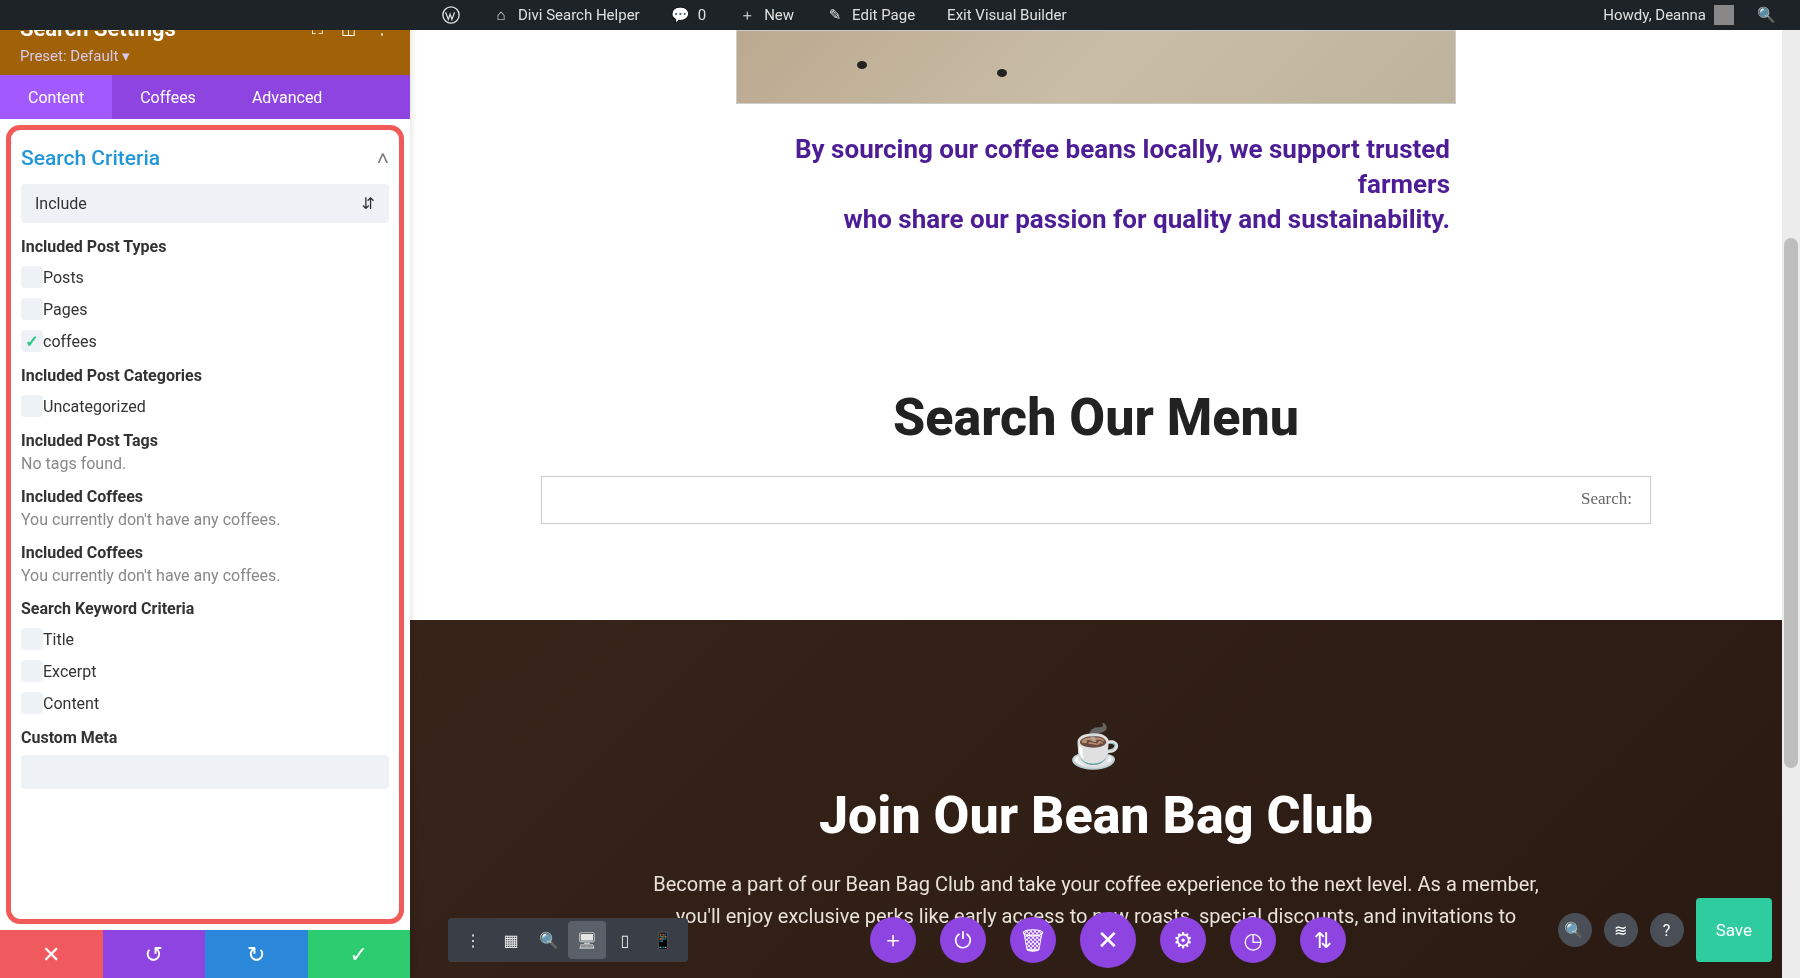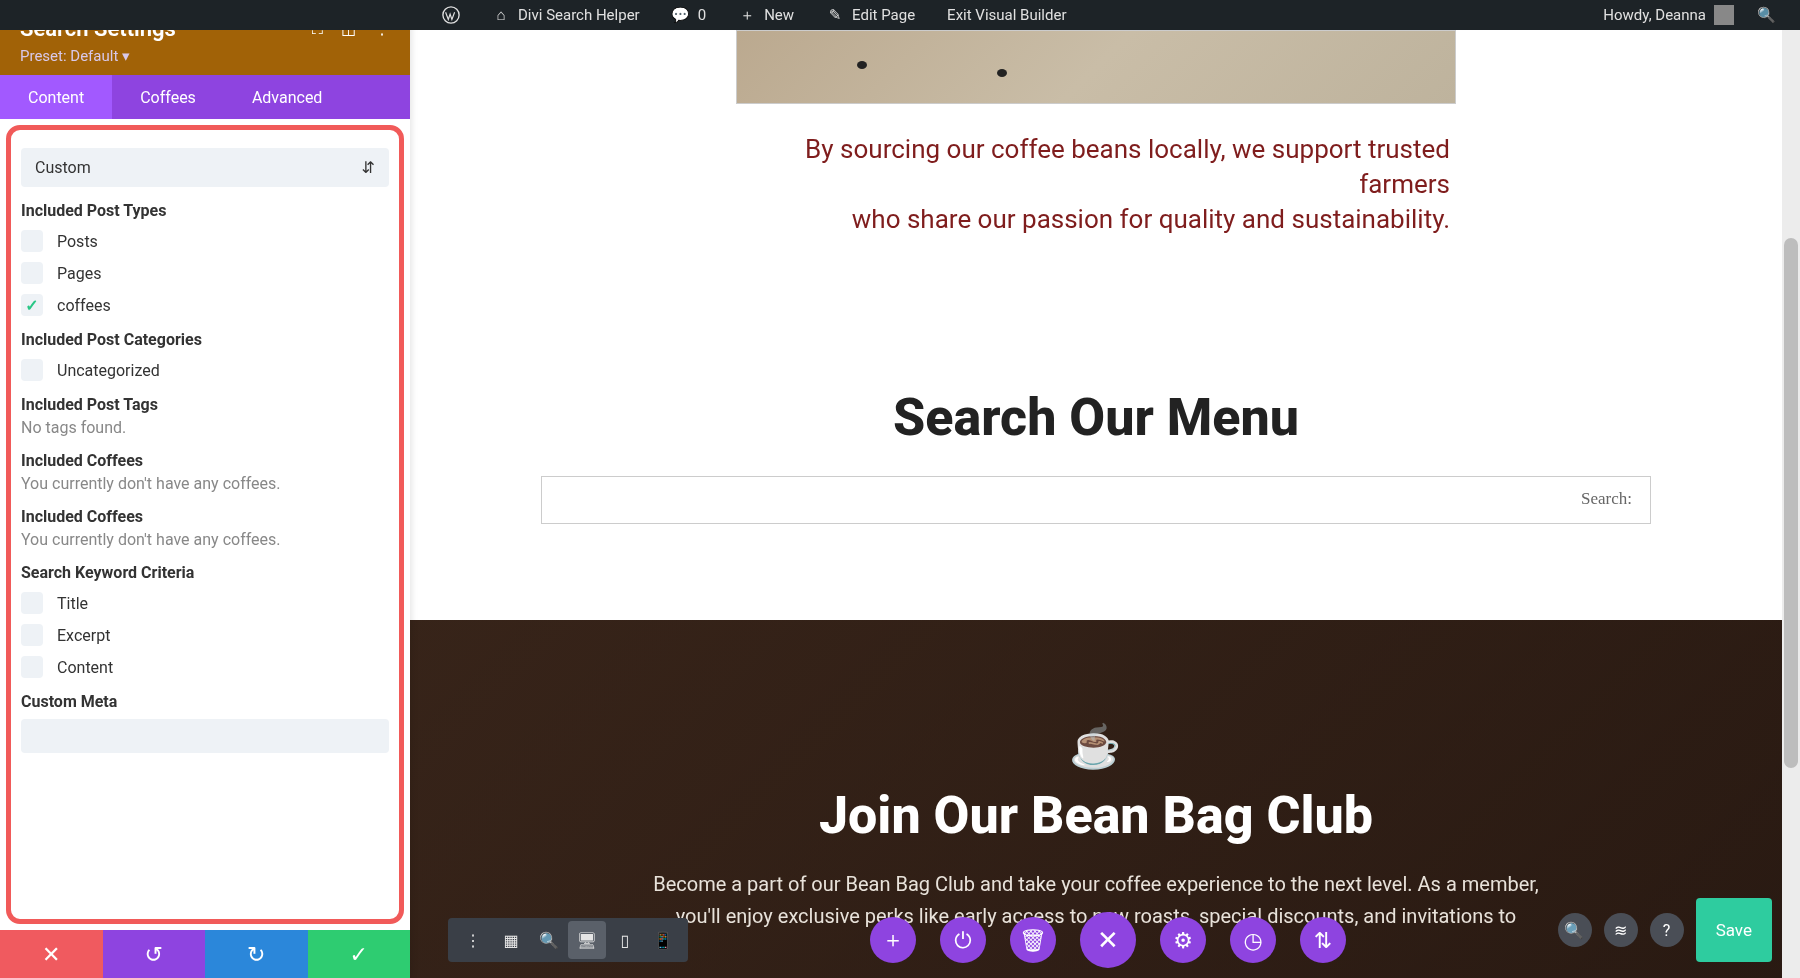--- a/index.html
+++ b/index.html
@@ -20,39 +20,39 @@
   .settings-preset { font-size:15px; color:#d8c8ea; margin-top:6px;}
   .settings-tabs { display:flex; background:#8e44e0; height:44px;}
   .settings-tab { flex:0 0 auto; padding:0 28px; display:flex; align-items:center; color:#fff; font-size:16px; cursor:pointer;}
   .settings-tab.active { background:#a259ff;}
   .highlight-box { margin:6px; border:5px solid #f15a59; border-radius:14px; padding:8px 10px 12px 10px; overflow:hidden; flex:1;}
   .section-title { color:#2196d8; font-size:21px; font-weight:500; display:flex; justify-content:space-between; align-items:center; margin:8px 0 14px 0;}
   .chev { color:#777;}
   .field-label { font-size:16px; font-weight:700; color:#333; margin-top:14px;}
   .field-sub { font-size:16px; color:#888; margin-top:4px;}
   .select-box { margin-top:10px; background:#eef2f6; border-radius:4px; padding:10px 14px; font-size:16px; color:#333; display:flex; justify-content:space-between; align-items:center;}
-  .check-row { display:flex; align-items:center; gap:14px; margin-top:10px;}
+  .check-row { display:flex; align-items:center; margin-top:10px;}
   .check { width:22px; height:22px; background:#eef2f6; border-radius:4px; display:flex; align-items:center; justify-content:center;}
   .check.checked::after { content:"✓"; color:#29c786; font-weight:bold; font-size:16px;}
   .check-label { font-size:16px; color:#333;}
   .text-input { margin-top:8px; background:#eef2f6; height:34px; border-radius:4px;}
   
   .panel-footer { height:48px; display:flex;}
   .panel-footer > div { flex:1; display:flex; align-items:center; justify-content:center; color:#fff; font-size:22px; cursor:pointer;}
   .btn-red { background:#f05a5f;}
   .btn-purple { background:#8e44e0;}
   .btn-blue { background:#2b87da;}
   .btn-green { background:#2ecc71;}
   
   .canvas { position:absolute; left:410px; right:18px; top:30px; bottom:0; background:#fff; overflow:hidden;}
   .hero-img { width:720px; height:74px; margin:0 auto; background:linear-gradient(135deg,#bba98f,#c9bda7,#beb39d); position:relative; border:1px solid #ccc;}
   .hero-img::before, .hero-img::after { content:""; position:absolute; width:10px; height:8px; background:#222; border-radius:50%;}
   .hero-img::before { left:120px; top:30px;}
   .hero-img::after { left:260px; top:38px;}
-  .hero-text { color:#7f1d1d; font-size:26px; font-weight:400; text-align:right; max-width:760px; margin:28px auto 8px auto; line-height:1.35; padding-right:26px;}
+  .hero-text { color:#4c1d95; font-size:26px; font-weight:700; text-align:right; max-width:760px; margin:28px auto 8px auto; line-height:1.35; padding-right:26px;}
   .search-section { text-align:center; margin-top:150px;}
   .search-heading { font-size:52px; font-weight:800; color:#222;}
   .search-box { width:1110px; height:48px; border:1px solid #ccc; margin:28px auto 0 auto; text-align:right; padding:12px 18px; font-size:17px; color:#666; font-family:Georgia, serif;}
   .club-section { margin-top:96px; height:400px; background:linear-gradient(rgba(40,25,18,.7),rgba(40,25,18,.7)),linear-gradient(135deg,#5a3d2a,#2b1b12); color:#fff; text-align:center; padding-top:102px;}
   .coffee-icon { font-size:42px; color:#ea6a20;}
   .club-title { font-size:52px; font-weight:800; margin-top:14px;}
   .club-desc { font-size:20px; color:#e8e2da; margin-top:22px; line-height:1.6; max-width:900px; margin-left:auto; margin-right:auto;}
   
   .rscroll { position:absolute; right:0; top:30px; bottom:0; width:18px; background:#ececec;}
   .rscroll-thumb { position:absolute; left:2px; right:2px; top:208px; height:530px; background:#bdbdbd; border-radius:7px;}
@@ -125,23 +125,27 @@
     </div>
     <div class="settings-preset"><span>Preset: Default</span> <span>▾</span></div>
   </div>
   <div class="settings-tabs">
     <div class="settings-tab active">Content</div>
     <div class="settings-tab">Coffees</div>
     <div class="settings-tab">Advanced</div>
   </div>
 
   <div class="highlight-box">
+    <div class="section-title">
+      <span>Search Criteria</span>
+      <span class="chev">˄</span>
+    </div>
 
     <div class="select-box">
-      <span>Custom</span>
+      <span>Include</span>
       <span>⇵</span>
     </div>
 
     <div class="field-label">Included Post Types</div>
     <div class="check-row">
         <div class="check"></div>
         <span class="check-label">Posts</span>
       </div>
     <div class="check-row">
         <div class="check"></div>

